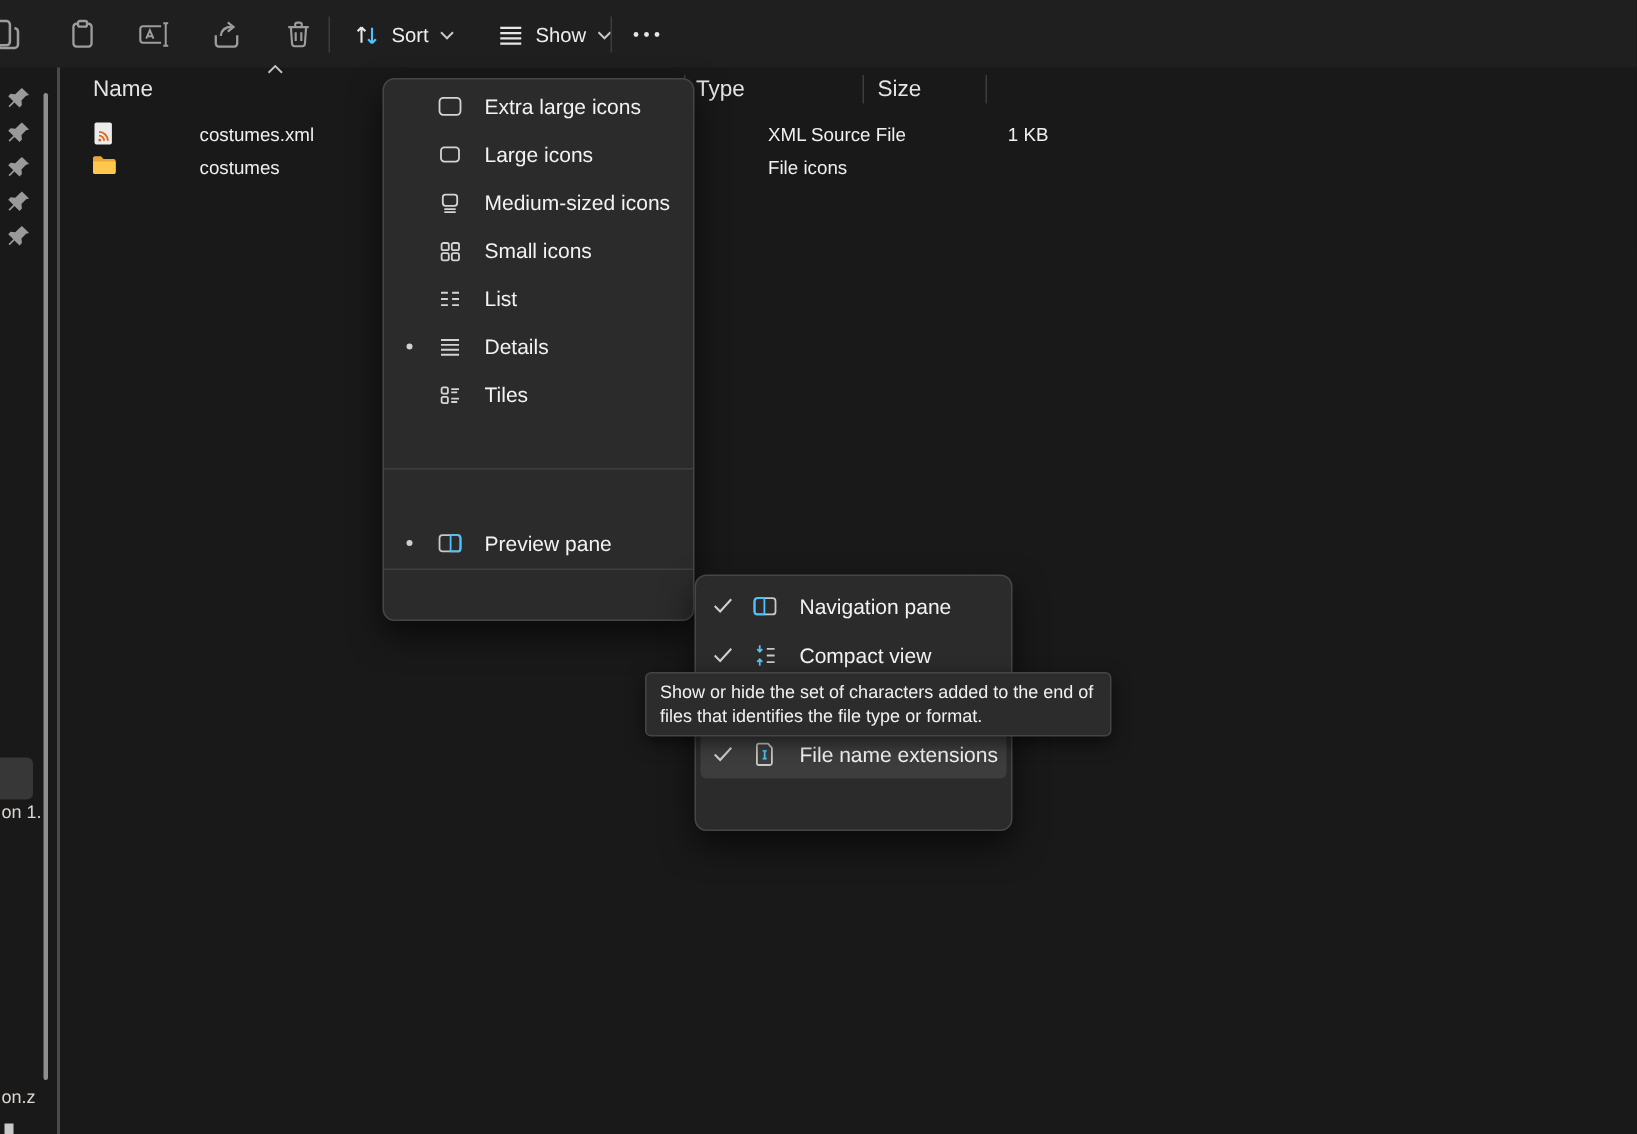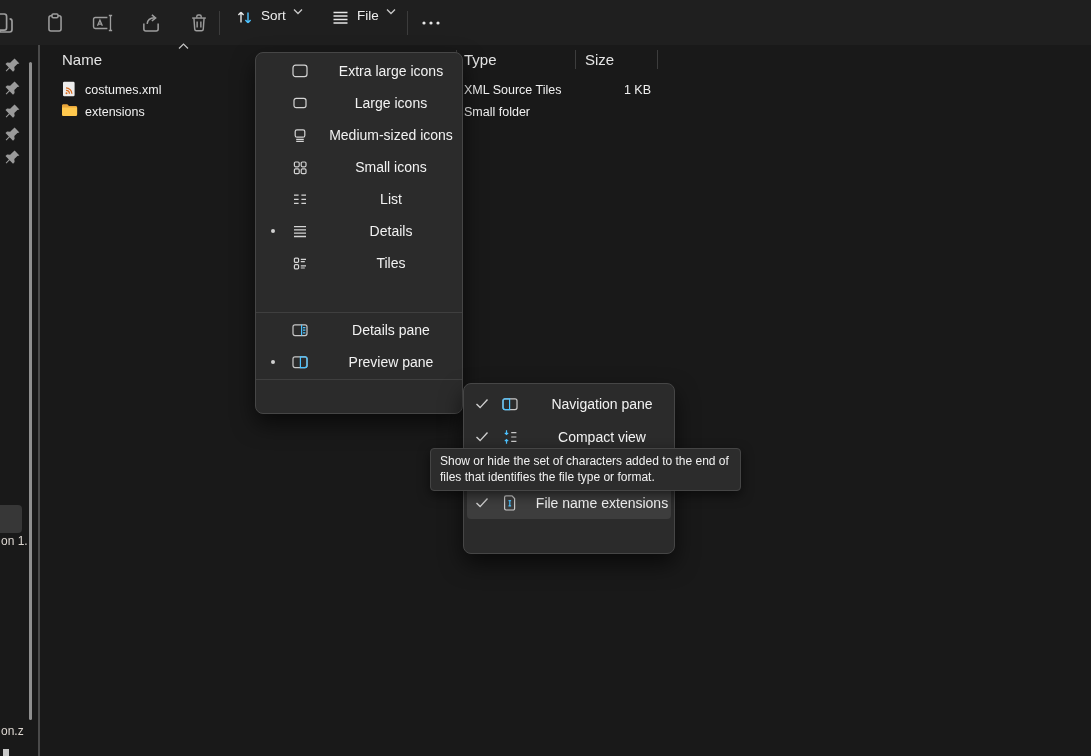--- a/index.html
+++ b/index.html
@@ -5,58 +5,58 @@
   * { margin:0; padding:0; box-sizing:border-box; }
   html,body { width:1091px; height:756px; background:#191919; overflow:hidden;
               font-family:"Liberation Sans", sans-serif; }
   .abs { position:absolute; }
 
   
   .toolbar { position:absolute; left:0; top:0; width:1091px; height:45px;
              background:#1f1f1f; overflow:hidden; }
   .tbbtn { position:absolute; top:8px; width:30px; height:30px; border-radius:4px;
            display:flex; align-items:center; justify-content:center; }
-  .tbgroup { position:absolute; top:8px; height:30px; display:flex; 
+  .tbgroup { position:absolute; top:8px; height:30px; display:flex; align-items:center;
              gap:7px; padding:0 6px; border-radius:4px; color:#ededed; font-size:13.5px; }
   .tbsep { position:absolute; top:11px; width:1px; height:24px; background:#3c3c3c; }
 
   
   .pin { position:absolute; left:4px; width:22px; height:18px; }
   .nav-scrollbar { position:absolute; left:29px; top:62px; width:3px; height:658px;
                    background:#8f8f8f; border-radius:2px; }
   .pane-divider { position:absolute; left:38px; top:45px; width:2px; height:711px;
                   background:#4a4a4a; }
   .nav-selected { position:absolute; left:0; top:505px; width:22px; height:28px;
                   background:#373737; border-radius:0 4px 4px 0; }
   .nav-frag { position:absolute; left:1px; color:#dcd6d0; font-size:12px; white-space:nowrap; }
 
   
   .colhead { position:absolute; top:48px; height:24px; line-height:24px;
              color:#e4e4e4; font-size:15px; }
   .colsep { position:absolute; top:50px; width:1px; height:19px; background:#3d3d3d; }
   .cell { position:absolute; height:22px; line-height:22px; color:#f0f0f0; font-size:12.5px;
-          white-space:nowrap; }
+          white-space:nowrap;margin-left:48px; }
   .size-cell { text-align:right; }
 
   
   .menu { position:absolute; left:255px; top:52px; width:208px; height:362px;
           background:#2b2b2b; border:1px solid #464646; border-radius:8px;
           box-shadow:0 10px 22px rgba(0,0,0,.6); z-index:30; }
   .submenu { position:absolute; left:463px; top:383px; width:212px; height:171px;
           background:#2b2b2b; border:1px solid #464646; border-radius:8px;
           box-shadow:0 10px 22px rgba(0,0,0,.6); z-index:31; }
   .mitem { position:absolute; left:3px; right:3px; height:32px; display:flex;
            align-items:center; border-radius:4px; color:#f2f2f2; font-size:14px; }
   .sitem { position:absolute; left:3px; right:3px; height:33px; display:flex;
            align-items:center; border-radius:4px; color:#f2f2f2; font-size:14px; }
   .hl { background:#3d3d3d; }
   .msep { position:absolute; left:0; right:0; height:1px; background:#3f3f3f; }
   .bslot { width:28px; display:flex; justify-content:center; flex:none; }
   .islot { width:26px; display:flex; justify-content:center; flex:none; }
-  .mlabel { margin-left:10px; flex:1;text-align:center; }
+  .mlabel { margin-left:10px; flex:1; }
   .dot { width:4.5px; height:4.5px; border-radius:50%; background:#d0d0d0; }
   .chevslot { width:24px; display:flex; justify-content:center; flex:none; }
   .ckslot { width:30px; display:flex; justify-content:center; flex:none; }
 
   
   .tooltip { position:absolute; left:430px; top:448px; width:311px;
              background:#2c2c2c; border:1px solid #454545; border-radius:4px;
              box-shadow:0 4px 12px rgba(0,0,0,.55); z-index:40;
              color:#f1f1f1; font-size:12px; line-height:16px; padding:4px 9px 5px 9px; }
 
@@ -137,21 +137,21 @@
       </svg>
     </span>
   </div>
 
   <div class="tbgroup" style="left:325px">
     <span>
       <svg width="19" height="19" viewBox="0 0 19 19" fill="none" stroke="#e6e6e6" stroke-width="1.5">
         <path d="M2.5 4.5h14 M2.5 8h14 M2.5 11.5h14 M2.5 15h14"></path>
       </svg>
     </span>
-    <span>File</span>
+    <span>Show</span>
     <span>
       <svg width="10" height="7" viewBox="0 0 10 7" fill="none" stroke="#c8c8c8" stroke-width="1.3">
         <path d="M1 1.5l4 4 4-4"></path>
       </svg>
     </span>
   </div>
 
   <div class="tbsep" style="left:407px"></div>
 
   <div class="tbbtn" style="left:416px">
@@ -220,33 +220,33 @@
       <svg width="14" height="16" viewBox="0 0 14 16">
         <rect x="1" y="0.7" width="11.6" height="14.6" rx="1.3" fill="#ececec"></rect>
         <g stroke="#d96c1f" fill="none" stroke-width="1.3">
           <path d="M4 9.4a3.4 3.4 0 0 1 3.4 3.4"></path>
           <path d="M4 6.9a5.9 5.9 0 0 1 5.9 5.9"></path>
         </g>
         <circle cx="4.5" cy="12.3" r="1" fill="#d96c1f"></circle>
       </svg>
     </span>
     <div class="cell" style="left:85px; top:79px">costumes.xml</div>
-    <div class="cell" style="left:464px; top:79px">XML Source Tiles</div>
+    <div class="cell" style="left:464px; top:79px">XML Source File</div>
     <div class="cell size-cell" style="left:551px; top:79px; width:100px">1 KB</div>
   </div>
 
   <div>
     <span class="abs" style="left:61px; top:103px">
       <svg width="17" height="14" viewBox="0 0 17 14">
         <path d="M1 2.6c0-.8.6-1.4 1.4-1.4h3.9l1.7 1.8h6.7c.8 0 1.4.6 1.4 1.4v7.2c0 .8-.6 1.4-1.4 1.4H2.4c-.8 0-1.4-.6-1.4-1.4z" fill="#e9a63b"></path>
         <path d="M1 4.6h15.1v7c0 .8-.6 1.4-1.4 1.4H2.4c-.8 0-1.4-.6-1.4-1.4z" fill="#ffc84d"></path>
       </svg>
     </span>
-    <div class="cell" style="left:85px; top:101px">extensions</div>
-    <div class="cell" style="left:464px; top:101px">Small folder</div>
+    <div class="cell" style="left:85px; top:101px">costumes</div>
+    <div class="cell" style="left:464px; top:101px">File icons</div>
     <div class="cell size-cell" style="left:551px; top:101px; width:100px"></div>
   </div>
 </div>
 
 <div class="menu">
 
   <div class="mitem" style="top:2px">
     <span class="bslot"></span>
     <span class="islot">
       <svg width="18" height="18" viewBox="0 0 18 18" fill="none" stroke="#d4d4d4" stroke-width="1.2">
@@ -321,32 +321,20 @@
         <rect x="3.4" y="10.6" width="4.2" height="4.2" rx="1.1"></rect>
         <path d="M9.8 11.8h5.2 M9.8 14h4"></path>
       </svg>
     </span>
     <span class="mlabel">Tiles</span>
   </div>
 
 
   <div class="msep" style="top:259px"></div>
 
-  <div class="mitem" style="top:261px">
-    <span class="bslot"></span>
-    <span class="islot">
-      <svg width="18" height="18" viewBox="0 0 18 18" fill="none" stroke-width="1.2">
-        <rect x="2" y="3.8" width="14" height="10.8" rx="2" stroke="#c8c8c8"></rect>
-        <g stroke="#4cc2ff">
-            <path d="M10.6 3.8v10.8 M12 6.6h2.4 M12 9.2h2.4 M12 11.8h2.4"></path>
-          </g>
-      </svg>
-    </span>
-    <span class="mlabel">Details pane</span>
-  </div>
 
   <div class="mitem" style="top:293px">
     <span class="bslot">
         <span class="dot"></span>
       </span>
     <span class="islot">
       <svg width="18" height="18" viewBox="0 0 18 18" fill="none" stroke-width="1.2">
         <rect x="2" y="3.8" width="14" height="10.8" rx="2" stroke="#c8c8c8"></rect>
         <path d="M9.4 3.8h4.6a2 2 0 0 1 2 2v6.8a2 2 0 0 1-2 2H9.4z" stroke="#4cc2ff"></path>
       </svg>

